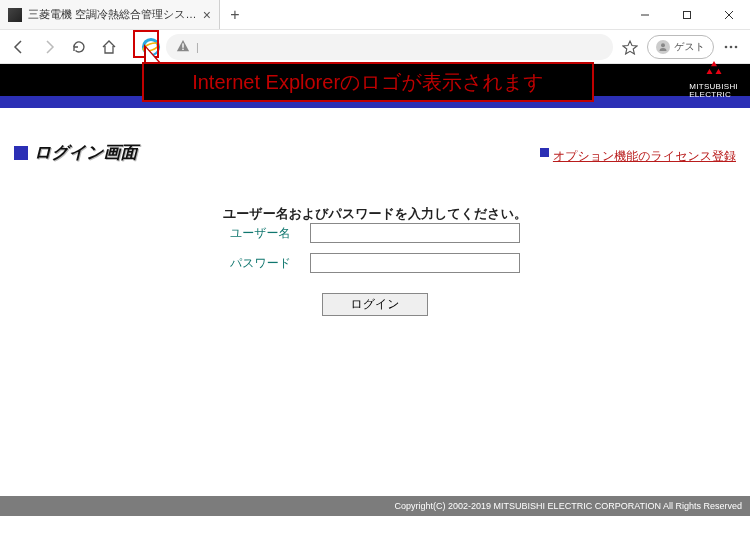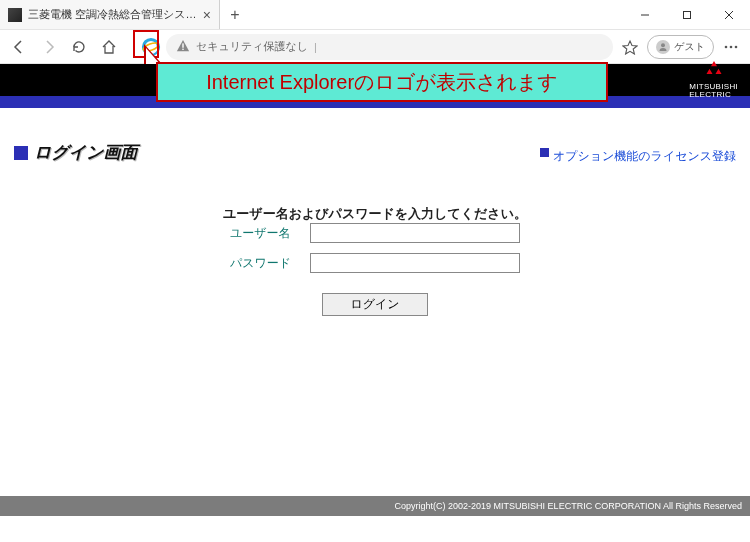--- a/index.html
+++ b/index.html
@@ -202,21 +202,22 @@
       display: flex;
       align-items: center;
       gap: 4px;
       font-size: 12px;
     }
     .license-link .sq {
       width: 9px; height: 9px;
       background: #2b2fb5;
     }
     .license-link a {
-      color: #1d4ed8;
+      color: #b91c1c;
+      text-decoration: underline;
       cursor: pointer;
       margin-top: 8px;
     }
 
     .login-area {
       margin: 40px auto 0;
       width: 380px;
       text-align: center;
     }
     .login-prompt {
@@ -264,24 +265,24 @@
       display: flex;
       align-items: center;
       justify-content: flex-end;
       padding: 0 8px;
     }
 
     
     .callout {
       position: absolute;
       top: 62px;
-      left: 156px;
+      left: 142px;
       width: 452px;
       height: 40px;
-      background: #5eead4;
+      background: #000000;
       border: 2px solid #c00000;
       display: flex;
       align-items: center;
       justify-content: center;
       font-size: 20px;
       color: #c00000;
       font-family: "Yu Gothic", sans-serif;
     }
     .callout-tail {
       position: absolute;
@@ -371,21 +372,20 @@
   </div>
 
   <div class="addr">
     <span class="warn">
       <svg viewBox="0 0 16 16">
           <path d="M8 1 L15 14 H1 Z" fill="#888"></path>
           <rect x="7.2" y="5" width="1.6" height="5" fill="#fff"></rect>
           <rect x="7.2" y="11" width="1.6" height="1.6" fill="#fff"></rect>
         </svg>
     </span>
-    <span>セキュリティ保護なし</span>
     <span style="color:#aaa">|</span>
   </div>
 
   <div class="right-tools">
     <div class="tb-btn">
       <svg viewBox="0 0 16 16">
           <path d="M8 2 L10 6.5 L15 7 L11.2 10 L12.4 15 L8 12.3 L3.6 15 L4.8 10 L1 7 L6 6.5 Z" fill="none" stroke="#555" stroke-width="1.1"></path>
         </svg>
     </div>
     <div class="guest-pill">

